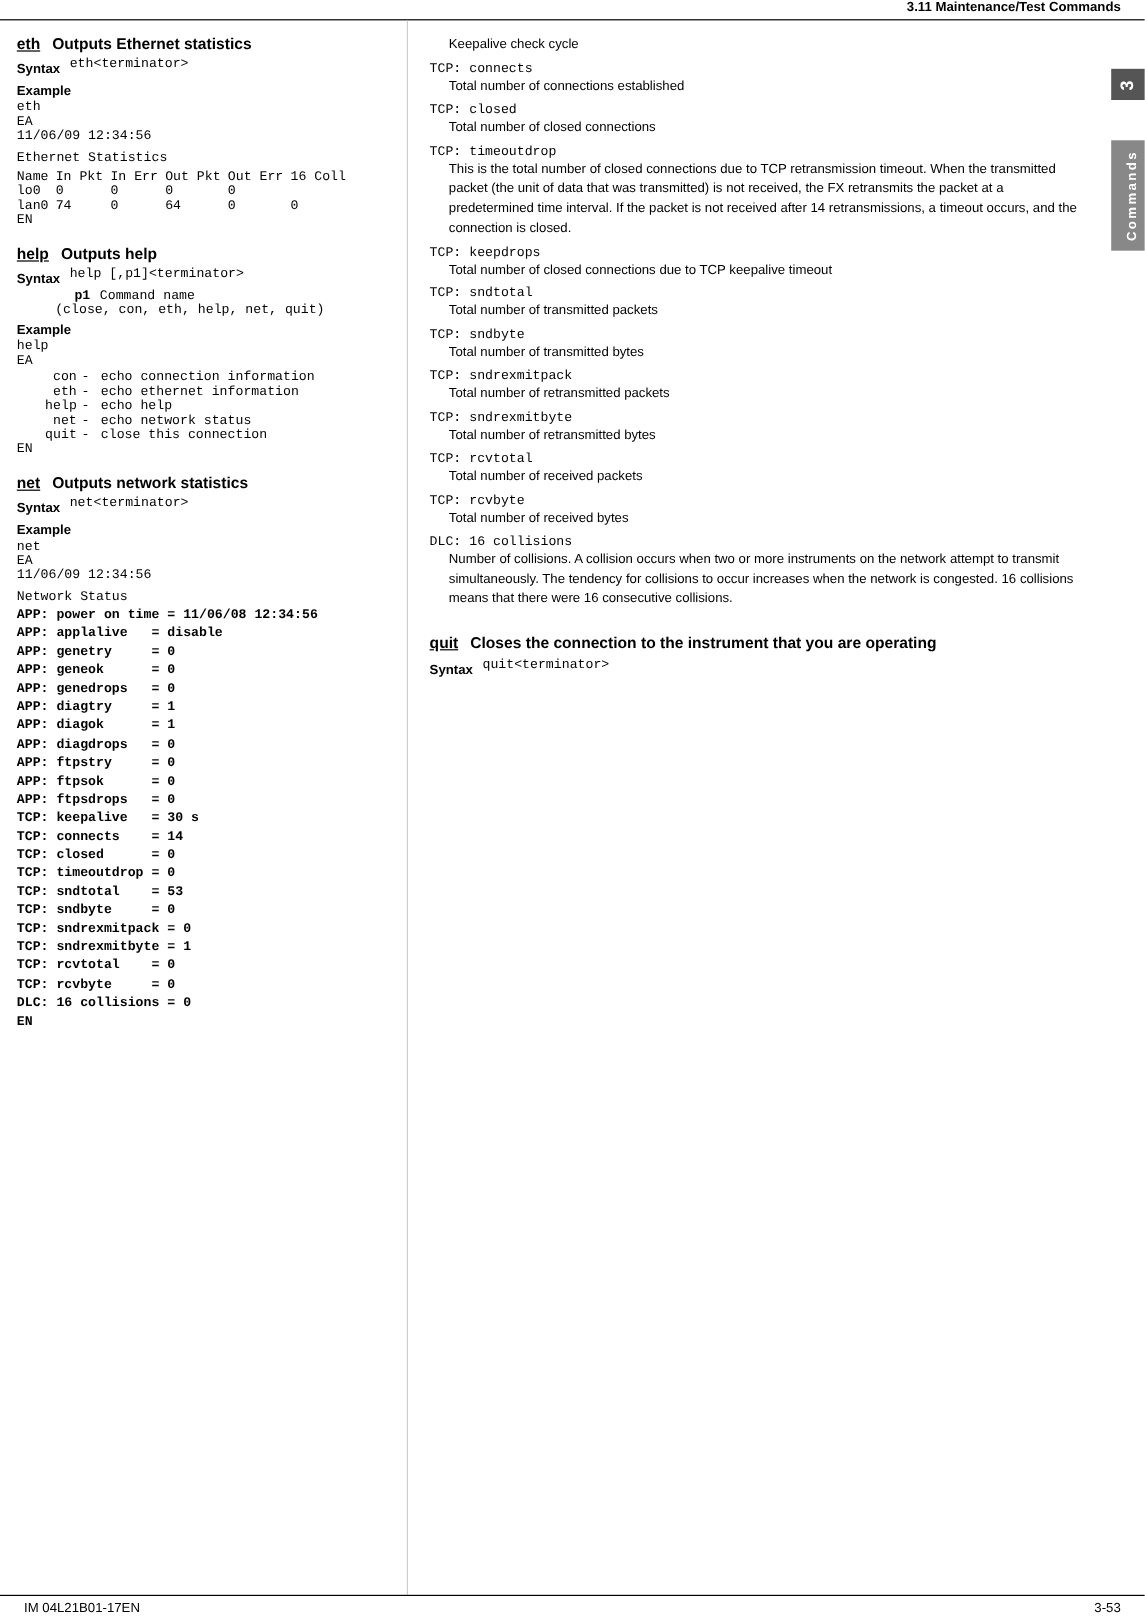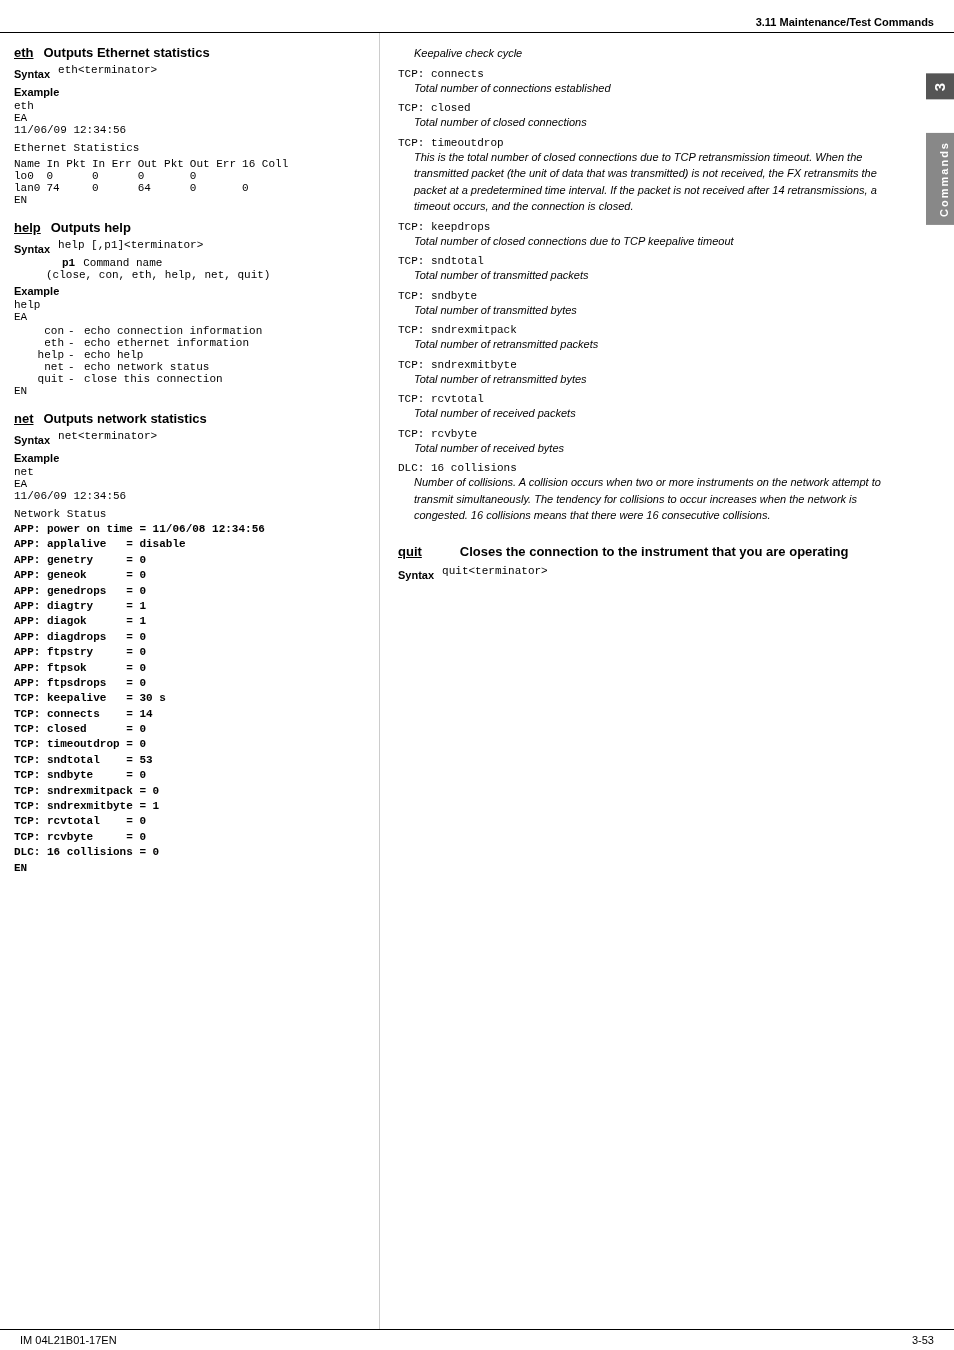--- a/index.html
+++ b/index.html
@@ -13,31 +13,31 @@
     }
     .page {
       display: flex;
       flex-direction: column;
       width: 954px;
       min-height: 1350px;
       position: relative;
     }
     .header-bar {
       text-align: right;
-      padding: 16px 20px 4px 20px;
+      padding: 0 20px 4px 20px;
       font-size: 11px;
       font-weight: bold;
       border-bottom: 1px solid #000;
     }
     .content-area {
       display: flex;
       flex: 1;
     }
     .left-col {
-      width: 380px;
+      width: 340px;
       padding: 12px 14px;
       border-right: 1px solid #ccc;
     }
     .right-col {
       flex: 1;
       padding: 12px 18px;
       position: relative;
     }
     .section-title {
       display: flex;
@@ -111,36 +111,34 @@
       margin-bottom: 6px;
     }
     .tcp-code {
       font-family: 'Courier New', Courier, monospace;
       font-size: 11px;
     }
     .tcp-desc {
       margin-left: 16px;
       font-size: 11px;
       line-height: 1.5;
-      font-style: italic;
     }
     .footer-bar {
       border-top: 1px solid #000;
       display: flex;
       justify-content: space-between;
       padding: 4px 20px;
       font-size: 11px;
     }
     .quit-section {
       margin-top: 16px;
     }
     .quit-title {
       font-size: 13px;
       font-weight: bold;
-      margin-left: 28px;
     }
     .quit-cmd-name {
       text-decoration: underline;
     }
   </style>
 </head>
 <body>
 
 <div class="page">
 

